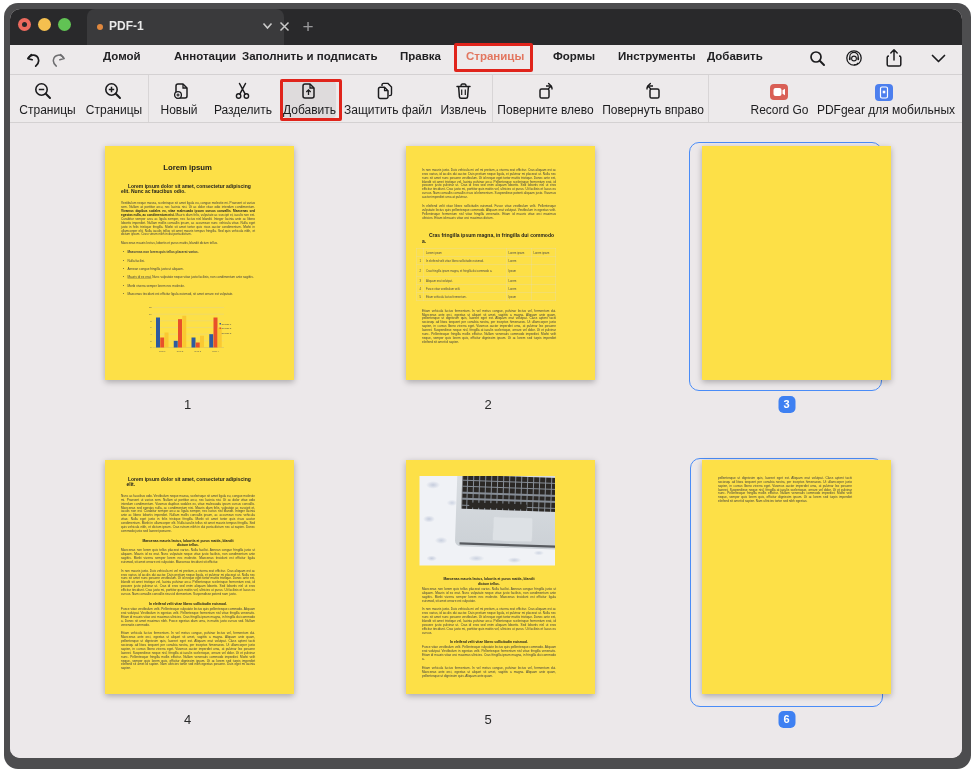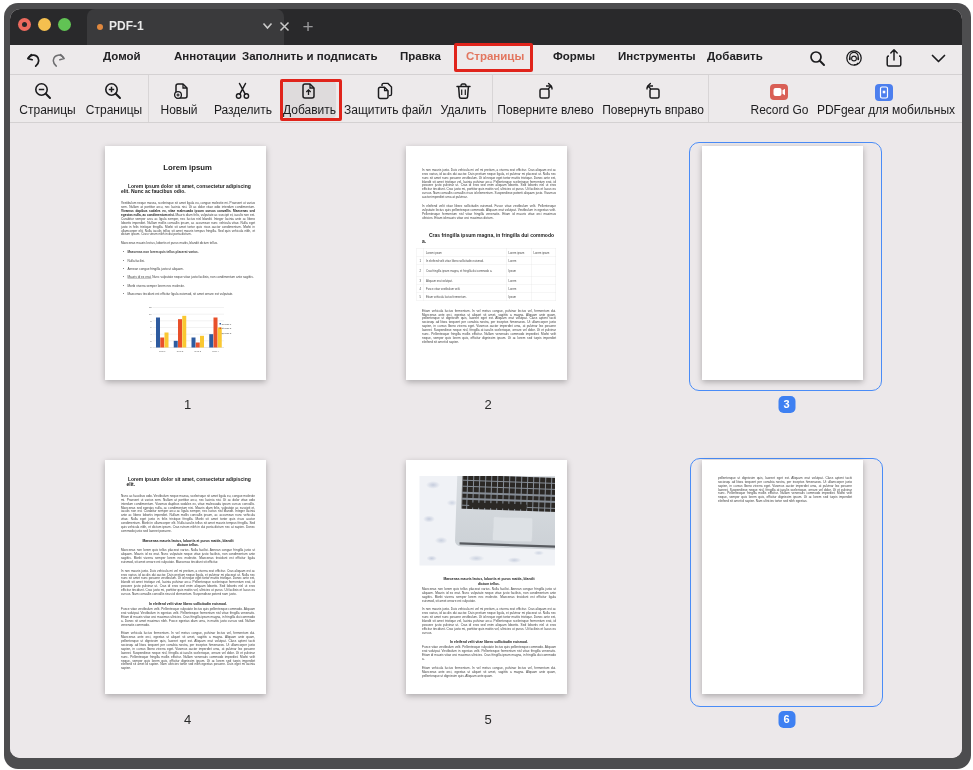--- a/index.html
+++ b/index.html
@@ -27,21 +27,21 @@
   
   .toolbar{position:absolute;left:0;top:65.5px;width:100%;height:47.5px;background:#edeaeb;border-bottom:1px solid #d4d1d2;}
   .tsep{position:absolute;top:0;width:1px;height:47.5px;background:#d8d5d6;}
   .ticon{position:absolute;top:7.5px;}
   .tlab{position:absolute;top:28px;font-size:12px;color:#1c1c1e;white-space:nowrap;transform:translateX(-50%);}
   .extractbg{position:absolute;left:273px;top:6px;width:53px;height:37px;background:#dedbdc;border-radius:4px;}
   
   .redbox{position:absolute;border:3px solid #e0241b;border-radius:2px;}
   
   .content{position:absolute;left:0;top:114px;width:100%;height:635px;background:#ece8ea;}
-  .page{position:absolute;width:161px;height:233.5px;background:#ffffff;box-shadow:0 2px 6px rgba(0,0,0,0.28);overflow:hidden;}
+  .page{position:absolute;width:189px;height:233.5px;background:#fde047;box-shadow:0 2px 6px rgba(0,0,0,0.28);overflow:hidden;}
   .pnum{position:absolute;font-size:13px;color:#2a2a2a;transform:translateX(-50%);}
   .selbox{position:absolute;width:191px;height:247px;border:1.5px solid #4a8cf7;border-radius:10px;}
   .badge{position:absolute;width:17px;height:17px;background:#3e80f2;border-radius:5px;color:#fff;font-size:11px;font-weight:700;text-align:center;line-height:17px;transform:translateX(-50%);}
   
   .pg{position:absolute;left:0;top:0;width:660px;height:934px;transform:scale(0.25);transform-origin:0 0;
       font-family:"Liberation Sans",sans-serif;color:#3a3a3a;}
   .pg .t{font-size:12.5px;line-height:15.5px;text-align:justify;color:#3f3f3f;margin:0 0 20px 0;}
   .pg .t b{color:#222;}
   .pg .h1{font-size:31px;font-weight:bold;color:#1c1c1c;text-align:center;}
   .pg .h2{font-size:20px;font-weight:bold;color:#1c1c1c;line-height:23px;}
@@ -158,21 +158,21 @@
         <path d="M8.5 5.2 V8.7 H12" stroke="#1c1c1e" stroke-width="1.2" fill="none"></path>
       </svg>
     <div class="tlab" style="left:378px">Защитить файл</div>
 
     <svg class="ticon" style="left:444.5px" width="17" height="18" viewBox="0 0 17 18">
         <path d="M2 4.5 H15" stroke="#1c1c1e" stroke-width="1.5" stroke-linecap="round"></path>
         <path d="M6 4.5 V3.4 A1.4 1.4 0 0 1 7.4 2 H9.6 A1.4 1.4 0 0 1 11 3.4 V4.5" stroke="#1c1c1e" stroke-width="1.4" fill="none"></path>
         <path d="M3.6 4.5 L4.4 14.6 A1.7 1.7 0 0 0 6.1 16.2 H10.9 A1.7 1.7 0 0 0 12.6 14.6 L13.4 4.5" stroke="#1c1c1e" stroke-width="1.5" fill="none"></path>
         <path d="M6.7 7.5 V13 M10.3 7.5 V13" stroke="#1c1c1e" stroke-width="1.2"></path>
       </svg>
-    <div class="tlab" style="left:453.5px">Удалить</div>
+    <div class="tlab" style="left:453.5px">Извлечь</div>
     <div class="tsep" style="left:482px"></div>
 
     <svg class="ticon" style="left:526.5px" width="19" height="19" viewBox="0 0 19 19">
         <rect x="3" y="7" width="9" height="9" rx="1.6" stroke="#1c1c1e" stroke-width="1.5" fill="none"></rect>
         <path d="M9 4 H12.5 A2.5 2.5 0 0 1 15 6.5 V7.5" stroke="#1c1c1e" stroke-width="1.4" fill="none"></path>
         <path d="M12.6 1.6 L15.2 4.1 L12.6 6.5" stroke="#1c1c1e" stroke-width="1.4" fill="none" stroke-linejoin="round" stroke-linecap="round" transform="translate(-1,0)"></path>
       </svg>
     <div class="tlab" style="left:535.5px">Поверните влево</div>
 
     <svg class="ticon" style="left:632.5px" width="19" height="19" viewBox="0 0 19 19">

